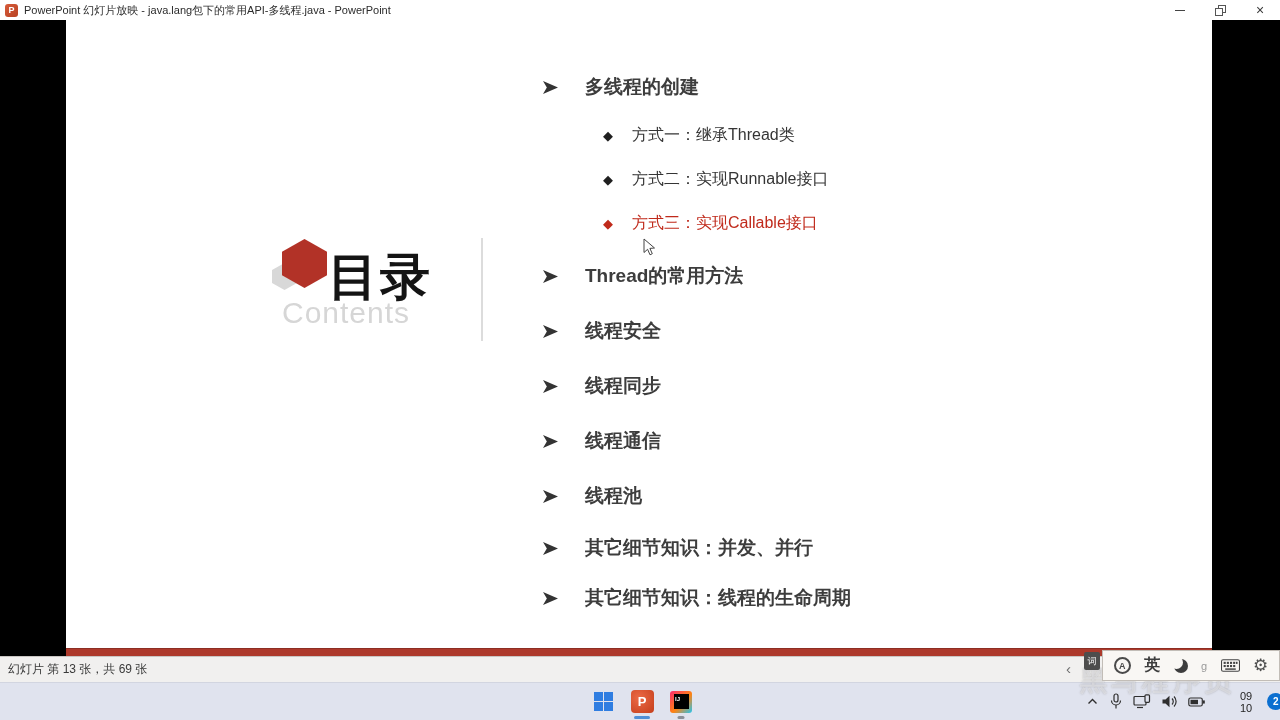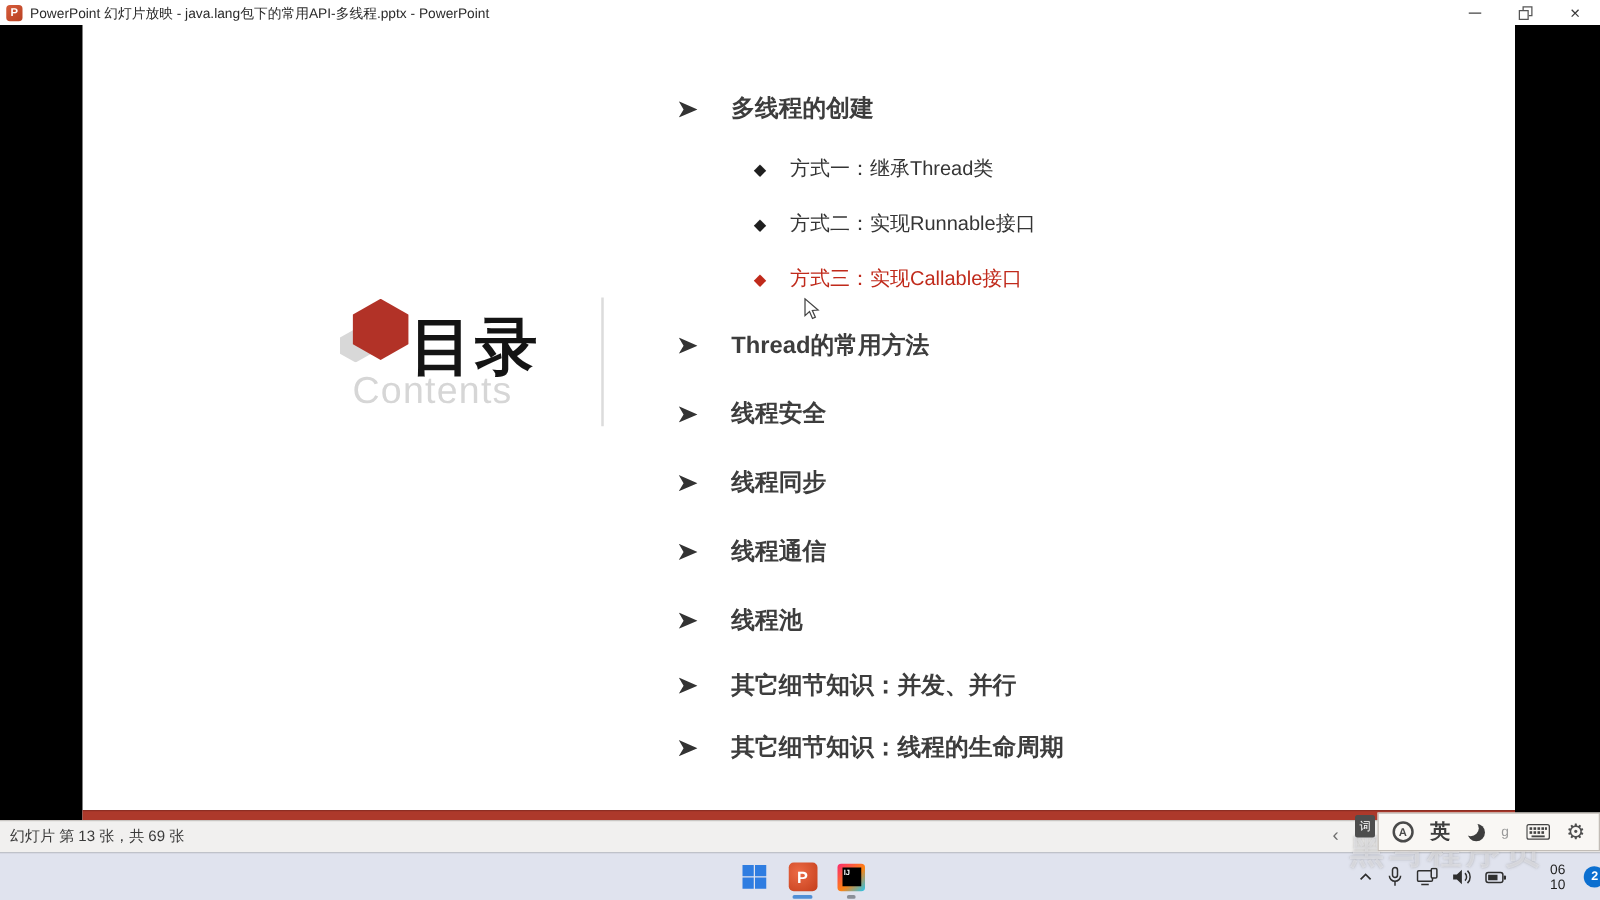--- a/index.html
+++ b/index.html
@@ -79,21 +79,21 @@
 </style>
 </head>
 <body>
 
 <div class="screen">
 
   <div class="titlebar">
     <div class="ppt-badge">
         <span>P</span>
       </div>
-    <span class="title-text">PowerPoint 幻灯片放映  -  java.lang包下的常用API-多线程.pptx - PowerPoint</span>
+    <span class="title-text">PowerPoint 幻灯片放映  -  java.lang包下的常用API-多线程.java - PowerPoint</span>
     <div class="win-controls">
       <div class="winbtn">
           <div class="glyph-min"></div>
         </div>
       <div class="winbtn">
           <div class="glyph-restore"></div>
         </div>
       <div class="winbtn">
           <span class="glyph-close">×</span>
         </div>
@@ -285,20 +285,20 @@
           </svg>
       </div>
       <div class="tray-ic">
         <svg width="18" height="14" viewBox="0 0 18 14">
             <rect x="0.8" y="3" width="13.5" height="8" rx="1.8" fill="none" stroke="#2f2f2f" stroke-width="1.2"></rect>
             <rect x="2.5" y="4.8" width="7.5" height="4.4" fill="#2f2f2f"></rect>
             <rect x="15" y="5.3" width="1.8" height="3.4" rx="0.8" fill="#2f2f2f"></rect>
           </svg>
       </div>
       <div class="tb-clock">
-        <div>06</div>
+        <div>09</div>
         <div>10</div>
       </div>
       <div class="tb-badge">2</div>
     </div>
   </div>
 
 </div>
 
 </body></html>

